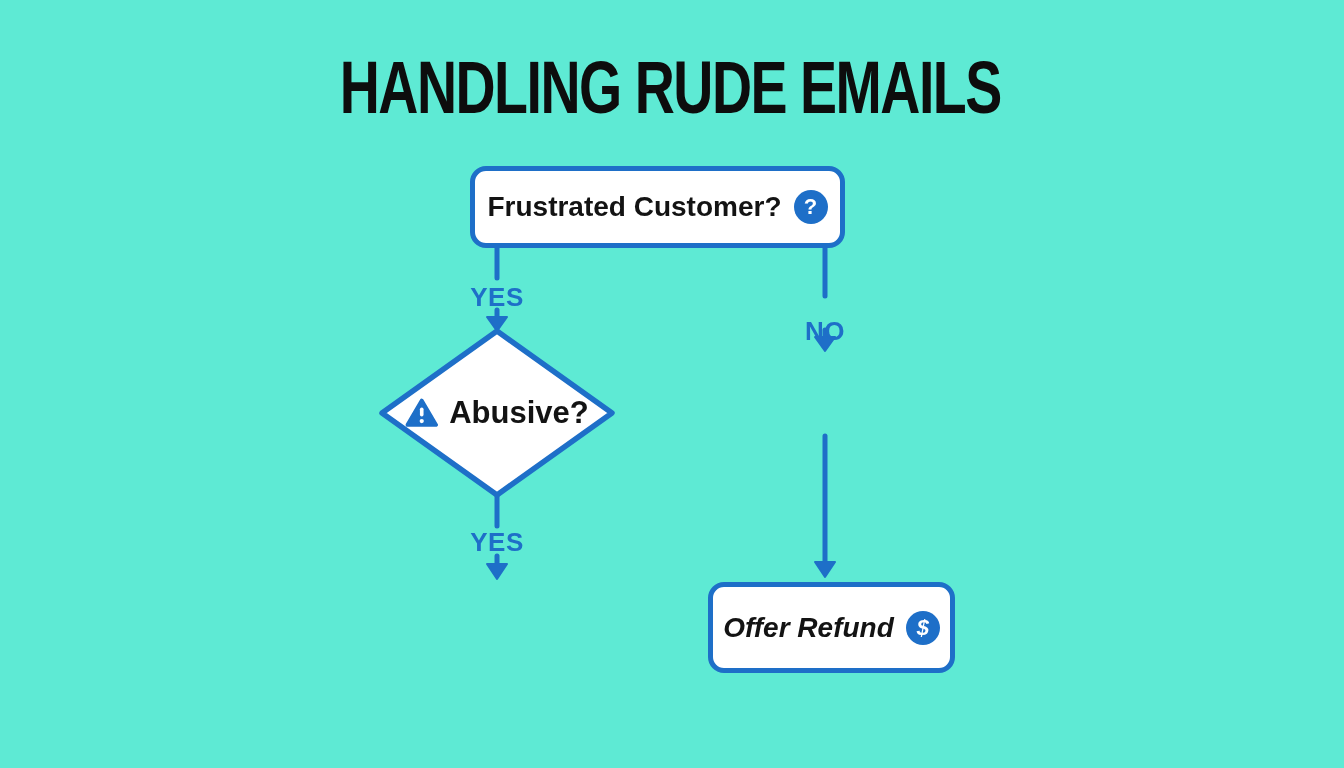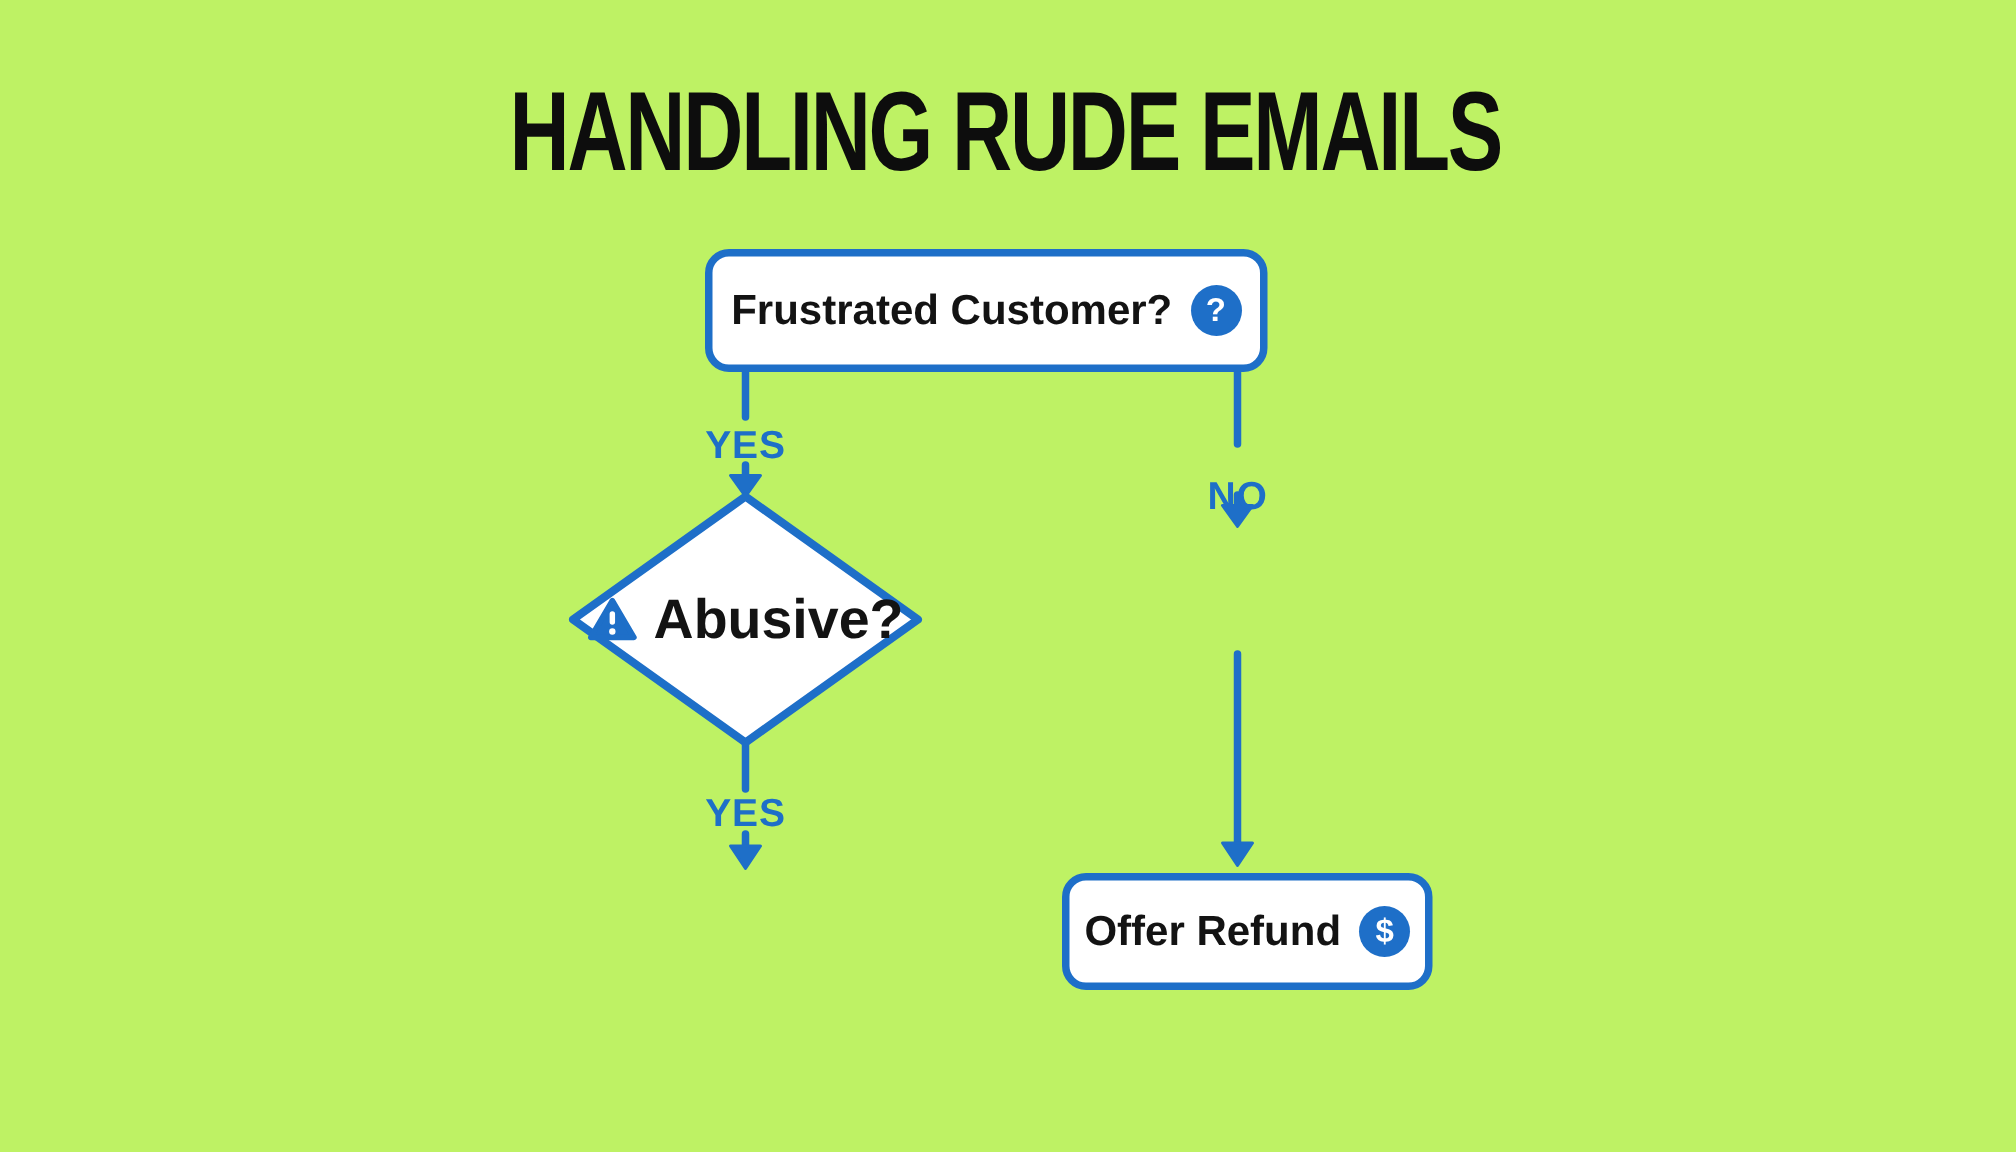--- a/index.html
+++ b/index.html
@@ -8,21 +8,21 @@
   }
   html, body {
     margin: 0;
     padding: 0;
     background: #ffffff;
   }
   .canvas {
     position: relative;
     width: 1344px;
     height: 768px;
-    background: #bef264;
+    background: #5eead4;
     font-family: "Liberation Sans", sans-serif;
     overflow: hidden;
   }
   .title {
     position: absolute;
     top: 50px;
     left: 0;
     width: 100%;
     margin: 0;
     text-align: center;
@@ -51,21 +51,21 @@
     justify-content: center;
     gap: 12px;
     font-weight: bold;
     font-size: 28px;
     color: var(--ink);
     white-space: nowrap;
   }
   #node-frustrated { left: 470px; top: 166px; width: 375px; height: 82px; }
   #node-standard   { left: 672px; top: 352px; width: 305px; height: 84px; }
   #node-block      { left: 382px; top: 582px; width: 240px; height: 80px; }
-  #node-refund     { left: 708px; top: 582px; width: 247px; height: 78px; }
+  #node-refund     { left: 708px; top: 582px; width: 247px; height: 91px; font-style: italic; }
 
   .icon-circle {
     width: 34px;
     height: 34px;
     border-radius: 50%;
     background: var(--blue);
     color: #ffffff;
     display: flex;
     align-items: center;
     justify-content: center;
@@ -89,21 +89,21 @@
 
   .diamond-content {
     position: absolute;
     left: 497px;
     top: 413px;
     transform: translate(-50%, -50%);
     display: flex;
     align-items: center;
     gap: 11px;
     font-weight: bold;
-    font-size: 37px;
+    font-size: 31px;
     color: var(--ink);
     white-space: nowrap;
   }
   .warn-icon { display: block; flex: 0 0 auto; }
 </style>
 </head>
 <body>
 
 <div class="canvas">
 

